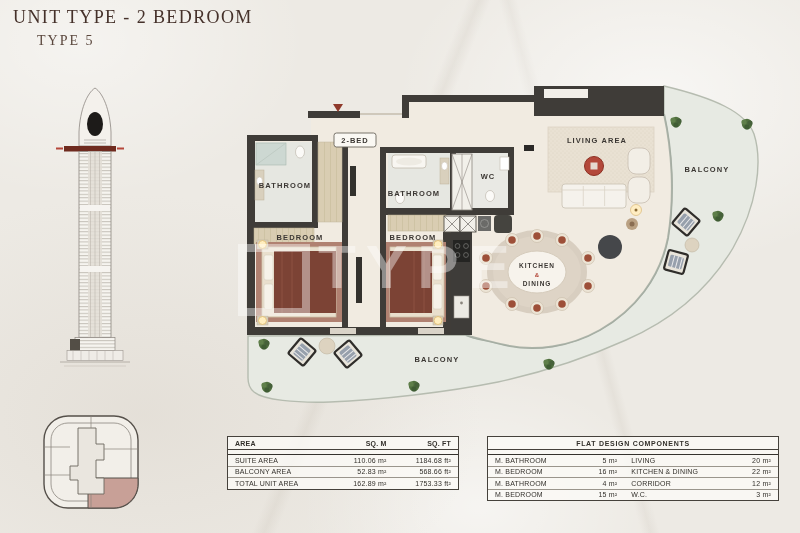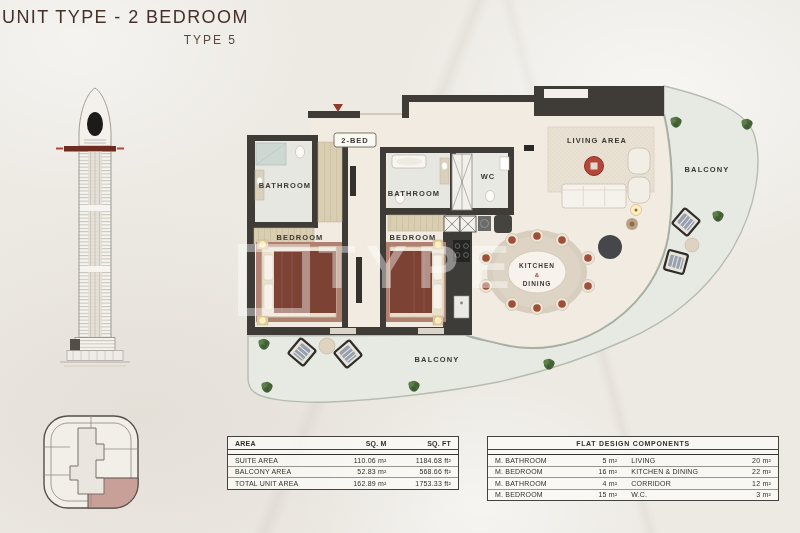--- a/index.html
+++ b/index.html
@@ -9,27 +9,27 @@
     background-color:#edeae4;
     background-image:
       radial-gradient(ellipse 420px 280px at 82% 18%, rgba(255,255,255,.6), transparent 62%),
       radial-gradient(ellipse 380px 260px at 10% 8%, rgba(255,255,255,.45), transparent 60%),
       radial-gradient(ellipse 520px 340px at 18% 78%, rgba(221,215,206,.55), transparent 65%),
       radial-gradient(ellipse 300px 220px at 60% 95%, rgba(255,255,255,.5), transparent 60%),
       linear-gradient(112deg, transparent 46%, rgba(201,194,183,.28) 47.2%, transparent 48.4%),
       linear-gradient(75deg, transparent 68%, rgba(201,194,183,.22) 69%, transparent 70%);
   }
   .page-title{
-    position:absolute;left:2px;top:7px;margin:0;
-    font-family:Liberation Sans, sans-serif;font-weight:500;
+    position:absolute;left:13px;top:7px;margin:0;
+    font-family:Liberation Serif, serif;font-weight:500;
     font-size:18px;letter-spacing:1.4px;color:#45312a;white-space:nowrap;
   }
   .page-subtitle{
-    position:absolute;left:37px;top:33px;width:200px;text-align:right;
-    font-size:12px;letter-spacing:2px;color:#5a473d;
+    position:absolute;left:37px;top:33px;width:200px;text-align:left;
+    font-size:14px;letter-spacing:2px;color:#5a473d;font-family:Liberation Serif, serif;
   }
   .abs{position:absolute;}
   .watermark-box{
     position:absolute;left:238px;top:244px;width:56px;height:56px;
     border:8px solid rgba(255,255,255,.42);z-index:5;
   }
   .watermark-text{
     position:absolute;left:318px;top:236px;z-index:5;
     font-weight:bold;font-size:62px;letter-spacing:10px;line-height:1;
     color:rgba(255,255,255,.42);white-space:nowrap;

